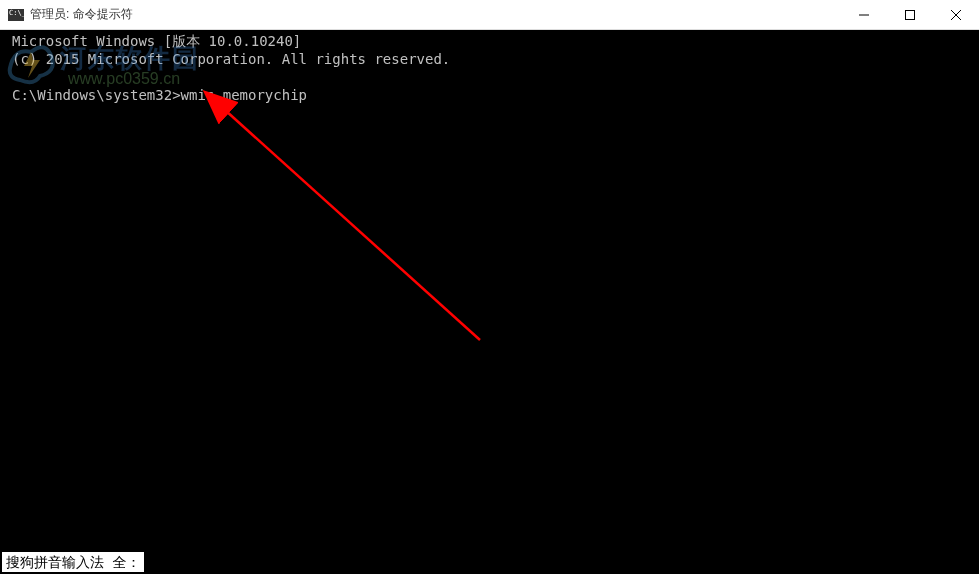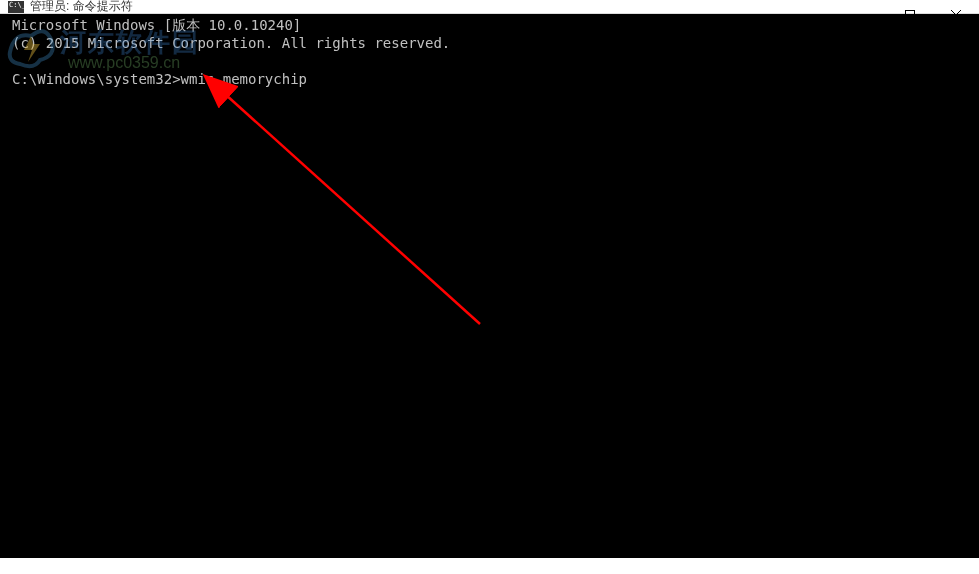--- a/index.html
+++ b/index.html
@@ -6,21 +6,21 @@
     body {
       width: 979px;
       height: 574px;
       background: #fff;
       font-family: "NSimSun", "SimSun", "Consolas", monospace;
       position: relative;
       overflow: hidden;
     }
 
     .titlebar {
-      height: 14px;
+      height: 30px;
       background: #fff;
       display: flex;
       align-items: center;
       border-bottom: 1px solid #ddd;
       position: relative;
     }
     .titlebar-icon {
       width: 16px;
       height: 12px;
       margin-left: 8px;
@@ -171,13 +171,16 @@
   <svg class="arrow-overlay" width="979" height="544">
     <defs>
       <marker id="ah" markerWidth="14" markerHeight="12" refX="2" refY="6" orient="auto">
         <polygon points="0,0 14,6 0,12" fill="#ff0000"></polygon>
       </marker>
     </defs>
 
     <line x1="480" y1="310" x2="225" y2="80" stroke="#ff0000" stroke-width="2.5" marker-end="url(#ah)"></line>
   </svg>
 
+  <div class="ime-bar">
+    <span>搜狗拼音输入法 全：</span>
+  </div>
 </div>
 
 </body></html>

